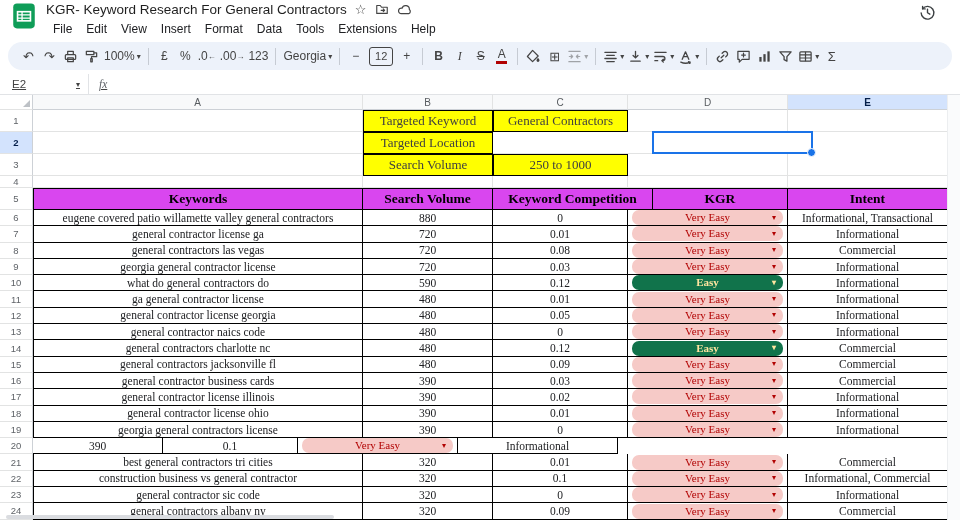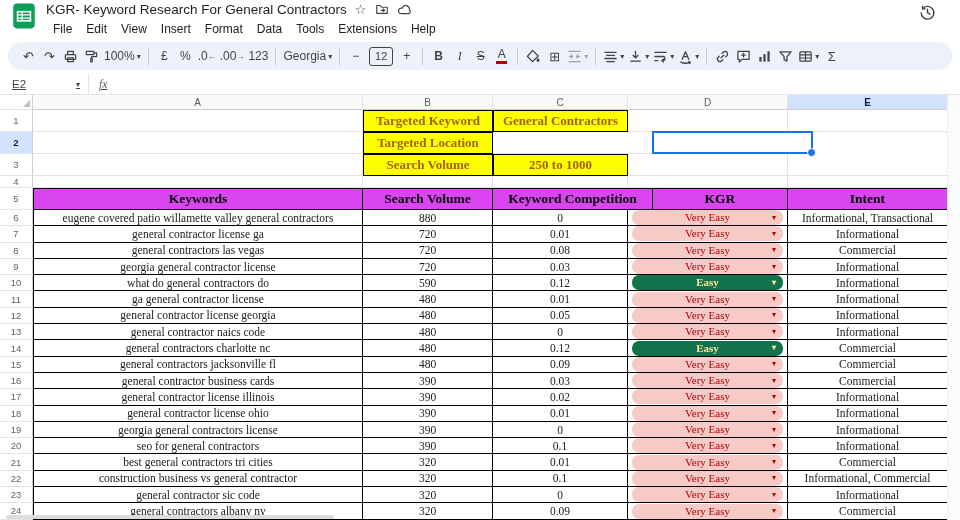--- a/index.html
+++ b/index.html
@@ -50,21 +50,21 @@
   .wE{width:160px;flex:0 0 160px;}
   .colhead{height:15px;}
   .colh{background:#f8f9fa;font-family:"Liberation Sans",sans-serif;font-size:10px;color:#575b5f;border-right:1px solid #e2e3e3;border-bottom:1px solid #cdd1d6;}
   .colh.sel,.rn.sel{background:#d3e3fd;color:#041e49;font-weight:bold;}
   .corner{background:#fff;position:relative;}
   .corner:after{content:"";position:absolute;right:2px;bottom:2px;border-left:7px solid transparent;border-bottom:7px solid #bdc1c6;}
   .h22{height:22px;}
   .h12{height:12px;}
   .h16{height:16.3px;}
   .gcell{border-right:1px solid #e2e3e3;border-bottom:1px solid #e2e3e3;background:#fff;}
-  .yellow{background:#ffff00;border:1px solid #000;font-weight:bold;font-size:13px;color:#a16207;}
+  .yellow{background:#ffff00;border:1px solid #000;font-weight:normal;font-size:13px;color:#404040;}
   .hcell{background:#d946ef;border-right:1px solid #000;border-bottom:1px solid #000;border-top:1px solid #000;font-weight:bold;font-size:13.5px;color:#000;}
   .tcell{border-right:1px solid #000;border-bottom:1px solid #000;font-size:11.5px;color:#202124;background:#fff;}
   .bL{border-left:1px solid #000;}
   .selcell{position:relative;overflow:visible;}
   .sel-overlay{position:absolute;left:-1px;top:-1px;right:-1px;bottom:-1px;border:2px solid #1a73e8;pointer-events:none;z-index:3;}
   .fill-handle{position:absolute;right:-4px;bottom:-4px;width:7px;height:7px;background:#1a73e8;border:1px solid #fff;border-radius:50%;z-index:4;}
 
   .pillcell{padding:0;}
   .pill{flex:1 1 auto;margin:1px 4px;height:15px;border-radius:7px;display:flex;align-items:center;justify-content:center;position:relative;font-size:11px;line-height:1;}
   .pill .arr{position:absolute;right:7px;top:50%;transform:translateY(-52%);font-size:8px;}
@@ -504,21 +504,20 @@
         <div class="cell wD tcell pillcell">
           <div class="pill very-easy">
             <span>Very Easy</span>
             <span class="arr">▾</span>
           </div>
         </div>
         <div class="cell wE tcell">Informational</div>
       </div>
       <div class="srow h16">
         <div class="cell c0 rn">20</div>
-        <div class="cell wA tcell bL">seo for general contractors</div>
         <div class="cell wB tcell">390</div>
         <div class="cell wC tcell">0.1</div>
         <div class="cell wD tcell pillcell">
           <div class="pill very-easy">
             <span>Very Easy</span>
             <span class="arr">▾</span>
           </div>
         </div>
         <div class="cell wE tcell">Informational</div>
       </div>

